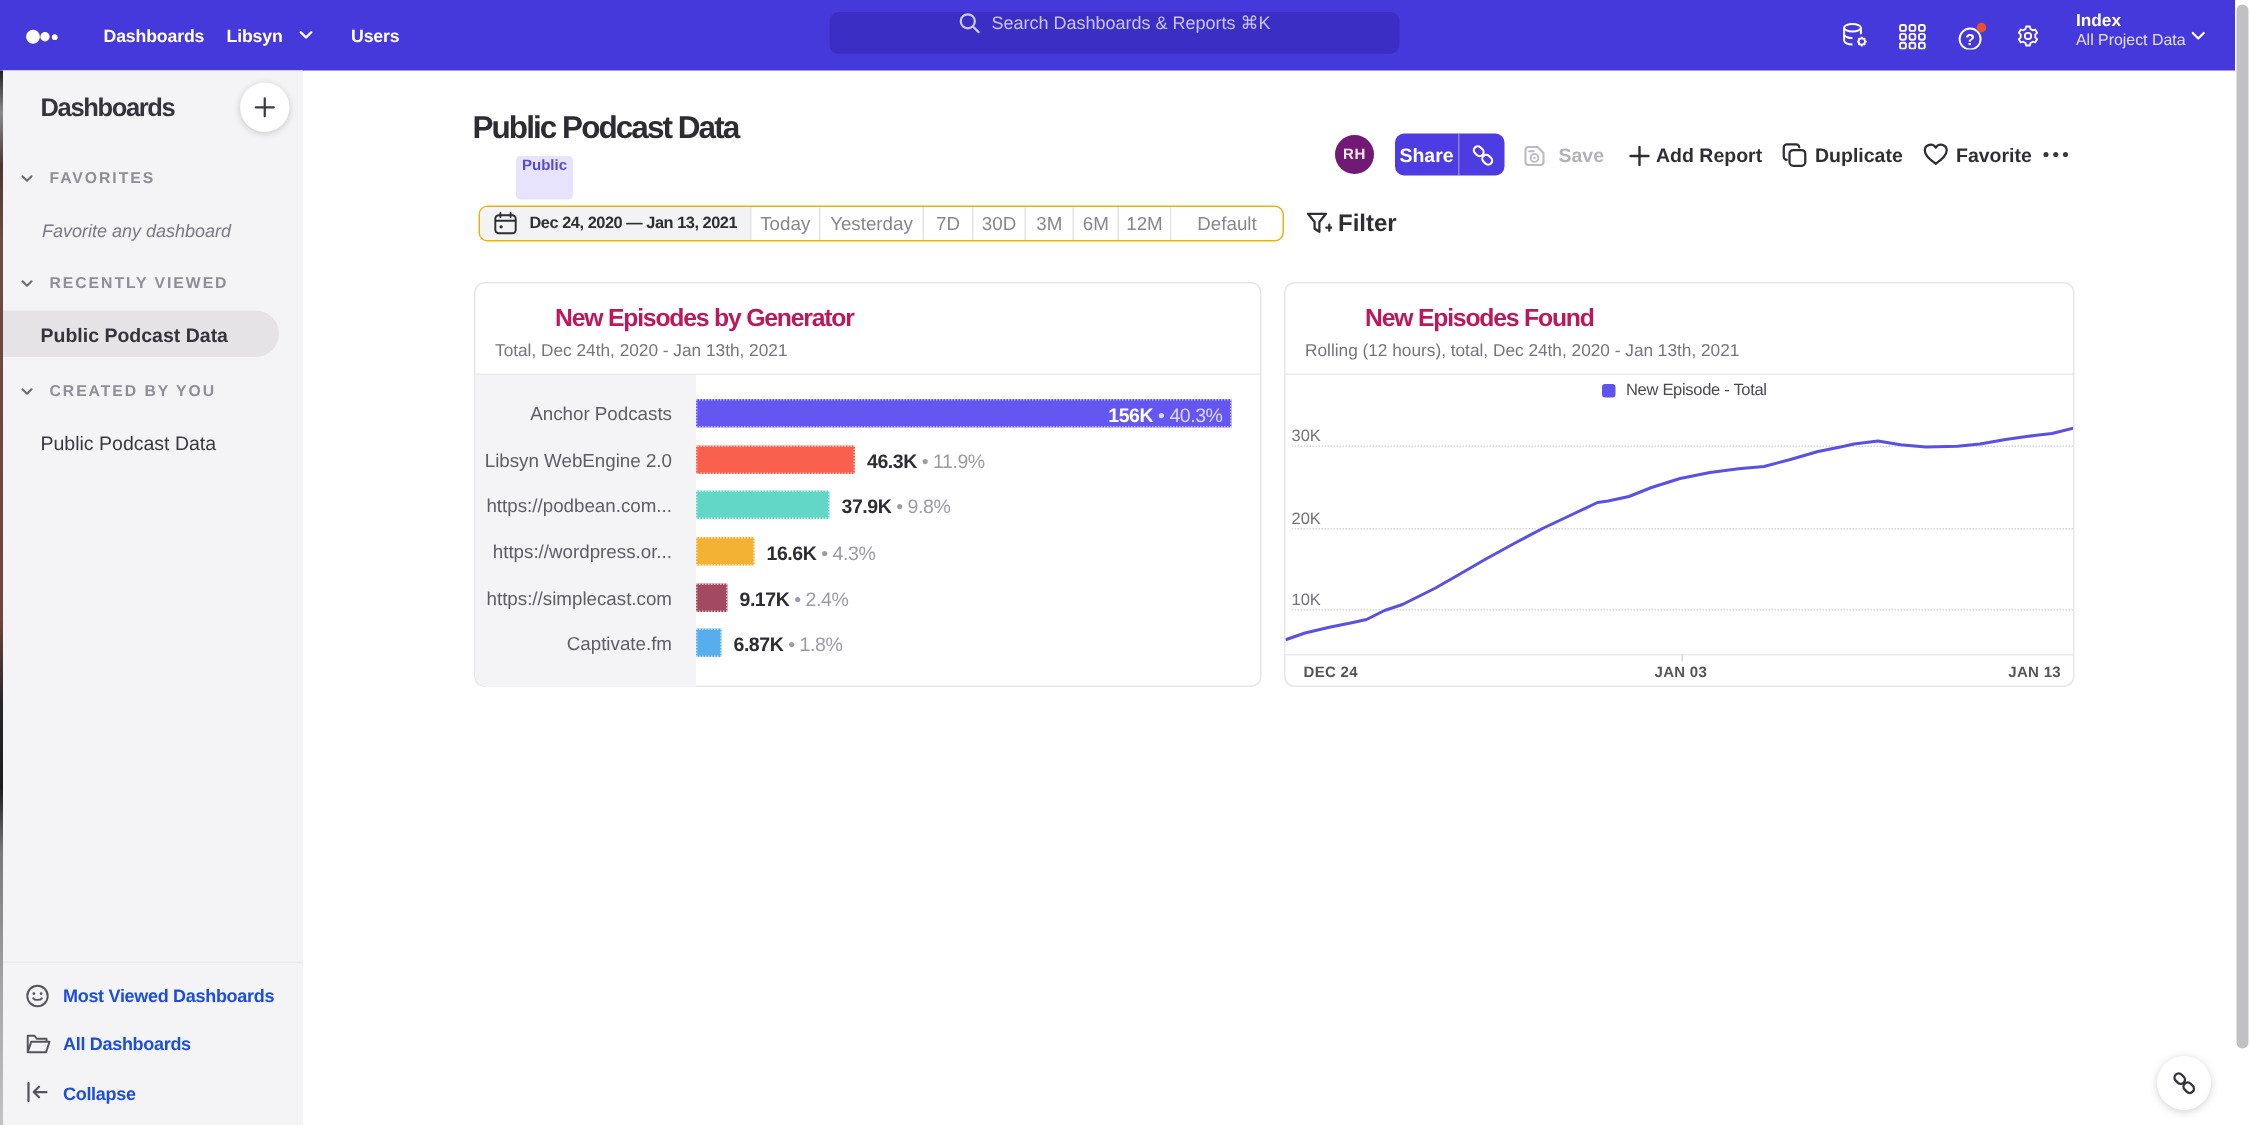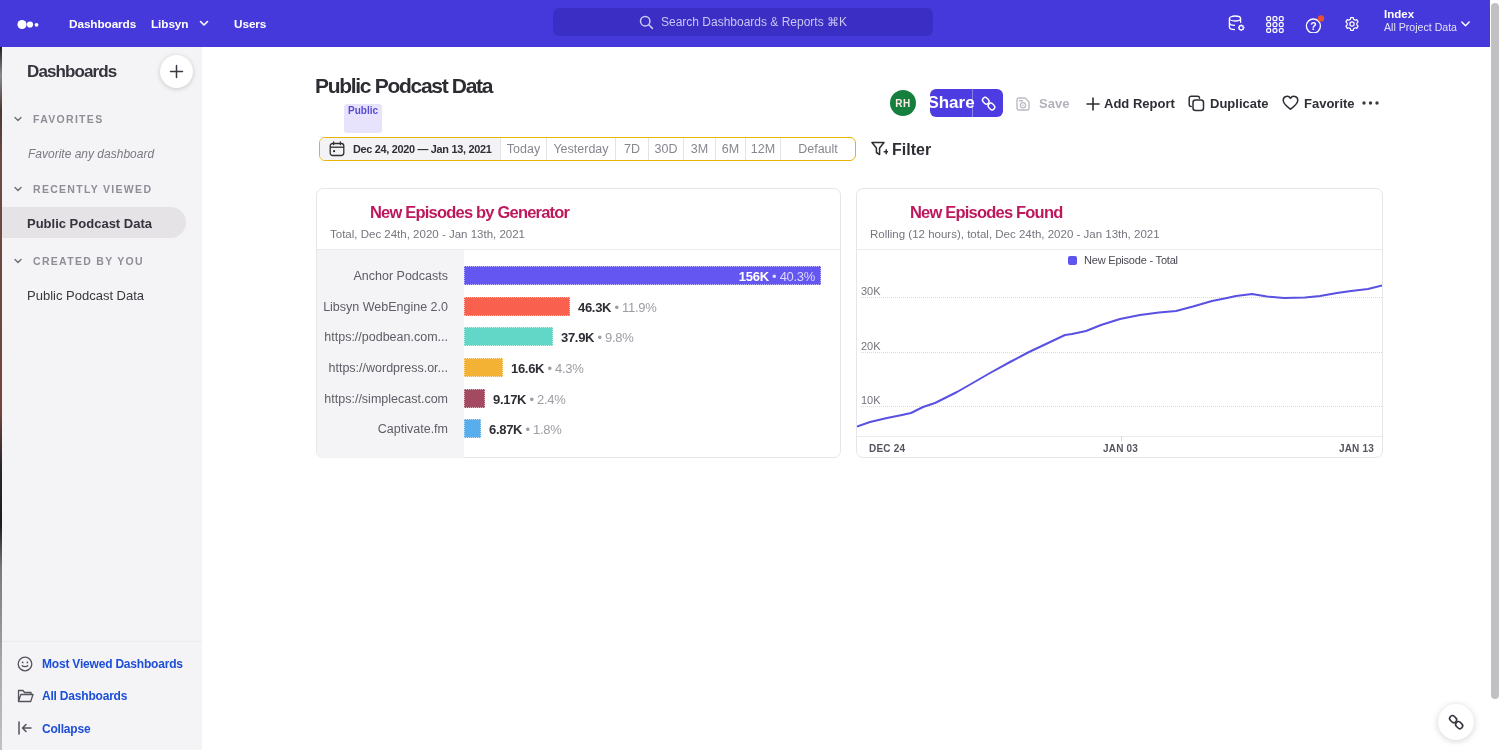--- a/index.html
+++ b/index.html
@@ -8,21 +8,21 @@
 .abs { position:absolute; }
 
 
 #edge { left:0; top:47px; width:2px; height:703px;
   background:linear-gradient(180deg,#1f1f24 0%,#8a8a8a 4%,#4a3835 9%,#6e4a42 16%,#72443c 52%,#26262b 60%,#1c1c20 68%,#77777c 74%,#a8a8ab 88%,#c2c2c4 100%); }
 
 
 #nav { left:0; top:0; width:1490px; height:47px; background:#4639dc; }
 #nav .navlink { position:absolute; top:17px; color:#fff; font-size:11.8px; font-weight:600; letter-spacing:-.1px; }
 #search { position:absolute; left:553px; top:8px; width:380px; height:28px; background:#3a2ec4; border-radius:6px;
-  display:flex; align-items:center; justify-content:center; color:#cac5f2; font-size:12px; }
+  display:flex; align-items:flex-start; justify-content:center; color:#cac5f2; font-size:12px; }
 #projsel { position:absolute; left:1384px; top:7px; color:#fff; }
 #projsel .t1 { font-size:11.5px; font-weight:700; line-height:14px; }
 #projsel .t2 { font-size:10.6px; font-weight:400; line-height:13px; color:#e2dff8; }
 
 
 #sbtrack { left:1490px; top:0; width:10px; height:750px; background:#fff; }
 #sbthumb { left:1491px; top:3px; width:8px; height:696px; background:#c1c1c3; border-radius:4px; }
 
 
 #side { left:0; top:47px; width:202px; height:703px; background:#f4f3f5; }
@@ -37,24 +37,24 @@
 #sidefoot { position:absolute; left:0px; top:594px; width:202px; height:109px; border-top:1px solid #eceaed; }
 .footitem { position:absolute; left:42px; font-size:12px; font-weight:600; letter-spacing:-.2px; color:#1d4ed8; }
 .footicon { position:absolute; left:17px; }
 
 
 #title { left:315px; top:74px; font-size:21px; font-weight:700; color:#2d2c33; letter-spacing:-1.3px; }
 #badge { left:315px; top:104px; background:#e7e3fc; color:#574ad2; font-size:10px; font-weight:700;
   padding:1px 4px 17px; border-radius:3px;margin-left:29px; }
 
 
-#avatar { left:890px; top:90px; width:26px; height:26px; border-radius:50%; background:#15803d;
+#avatar { left:890px; top:90px; width:26px; height:26px; border-radius:50%; background:#701a75;
   display:flex; align-items:center; justify-content:center; color:#fde9e6; font-size:10px; font-weight:700; letter-spacing:.5px; }
 #sharebtn { left:930px; top:89px; width:73px; height:28px; background:#4c3ce1; border-radius:6px; display:flex; }
-#sharebtn .s1 { width:43px; color:#fff; font-size:17px; font-weight:700; display:flex; align-items:center; justify-content:center; border-right:1px solid rgba(255,255,255,.35); }
+#sharebtn .s1 { width:43px; color:#fff; font-size:13px; font-weight:700; display:flex; align-items:center; justify-content:center; border-right:1px solid rgba(255,255,255,.35); }
 #sharebtn .s2 { flex:1; display:flex; align-items:center; justify-content:center; }
 .toollabel { position:absolute; top:96px; font-size:13px; font-weight:600; color:#2f2e35; }
 
 
 #datebar { left:319px; top:137px; height:24px; border:1px solid #eab308; border-radius:6px; display:flex; background:#fff; }
 #datebar .seg { display:flex; align-items:center; justify-content:center; white-space:nowrap; font-size:12.5px; color:#88868f; border-left:1px solid #e4e2e6; }
 #datebar .seg:first-child { border-left:none; background:#f3f2f4; border-radius:5px 0 0 5px; color:#2f2e35; font-weight:700; font-size:10.9px; letter-spacing:-.3px; justify-content:flex-start; padding-left:9px; }
 #datebar .seg:last-child { border-radius:0 5px 5px 0; }
 #filterlab { left:892px; top:141px; font-size:16px; font-weight:700; color:#2f2e35; }
 

